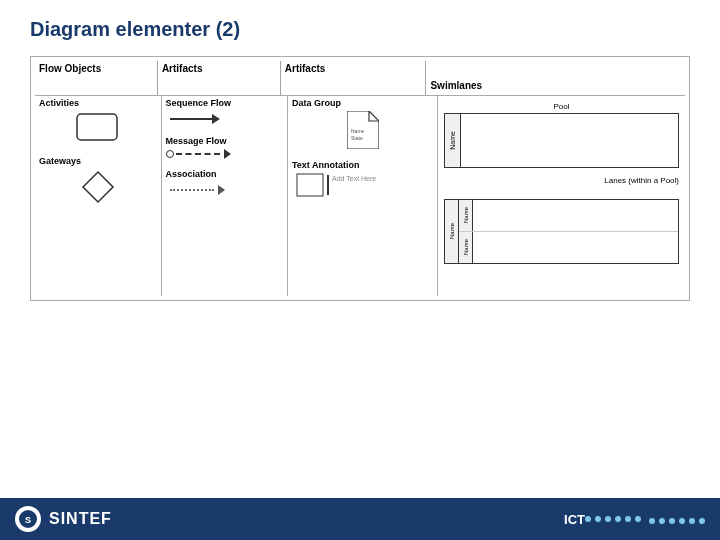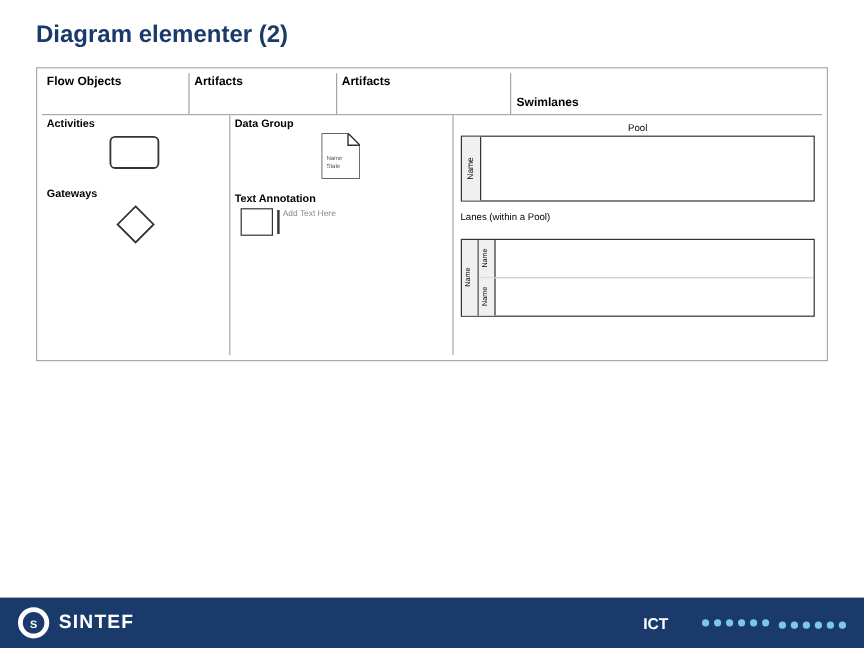--- a/index.html
+++ b/index.html
@@ -267,20 +267,21 @@
     }
     .pool-content {
       flex: 1;
     }
 
     .lanes-container {
       margin: 4px 0;
     }
     .lanes-label {
       font-size: 8px;
+      text-align: right;
       margin-bottom: 14px;
     }
     .lanes-box {
       border: 1px solid #333;
       display: flex;
       width: 100%;
       height: 65px;
     }
     .lane-name-bar {
       width: 14px;
@@ -390,20 +391,45 @@
           <div class="sub-label">Gateways</div>
           <div class="shape-container">
             <svg width="34" height="34">
               <polygon points="17,2 32,17 17,32 2,17" fill="none" stroke="#333" stroke-width="1.5"></polygon>
             </svg>
           </div>
         </div>
 
       </div>
 
+      <div class="diag-body-col conn-col">
+
+        <div class="sub-section">
+          <div class="sub-label">Sequence Flow</div>
+          <div style="margin: 6px 0 2px 4px;">
+            <span class="arrow-right"></span>
+          </div>
+        </div>
+
+        <div class="sub-section">
+          <div class="sub-label">Message Flow</div>
+          <div class="msg-flow">
+            <div class="msg-dot"></div>
+            <span class="dashed-arrow"></span>
+          </div>
+        </div>
+
+        <div class="sub-section">
+          <div class="sub-label">Association</div>
+          <div style="margin: 6px 0 2px 4px;">
+            <span class="dotted-arrow"></span>
+          </div>
+        </div>
+
+      </div>
 
       <div class="diag-body-col art-col">
 
         <div class="sub-section">
           <div class="sub-label">Data Group</div>
           <div style="display:flex; justify-content:center; margin:3px 0;">
             <svg width="32" height="38">
               <polygon points="0,0 22,0 32,10 32,38 0,38" fill="white" stroke="#333" stroke-width="1.2"></polygon>
               <polyline points="22,0 22,10 32,10" fill="none" stroke="#333" stroke-width="1.2"></polyline>
               <text x="4" y="22" font-size="5" fill="#555">Name</text>
@@ -471,21 +497,21 @@
 <div class="footer">
   <div class="footer-logo">
     <div class="footer-logo-circle">
       <svg width="20" height="20" viewBox="0 0 20 20">
         <circle cx="10" cy="10" r="9" fill="#1a3a6b"></circle>
         <text x="10" y="14" text-anchor="middle" fill="white" font-size="9" font-weight="bold">S</text>
       </svg>
     </div>
     <span class="footer-name">SINTEF</span>
   </div>
-  <div style="display:flex; align-items:center; gap:28px;">
+  <div style="display:flex; align-items:center; gap:0;">
     <span class="footer-ict">ICT</span>
     <div class="footer-dots">
       <div class="footer-dot"></div>
       <div class="footer-dot"></div>
       <div class="footer-dot"></div>
       <div class="footer-dot"></div>
       <div class="footer-dot"></div>
       <div class="footer-dot"></div>
       <br>
       <div style="display:flex; gap:4px; margin-top:4px;">

